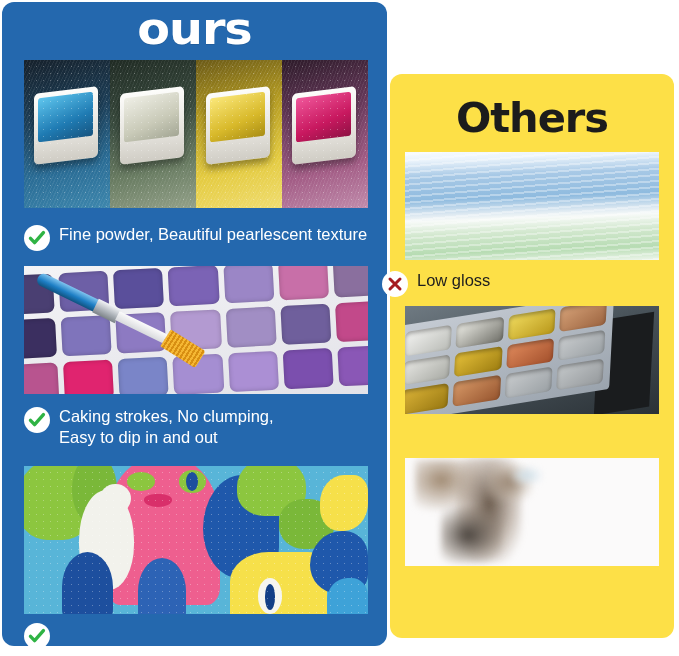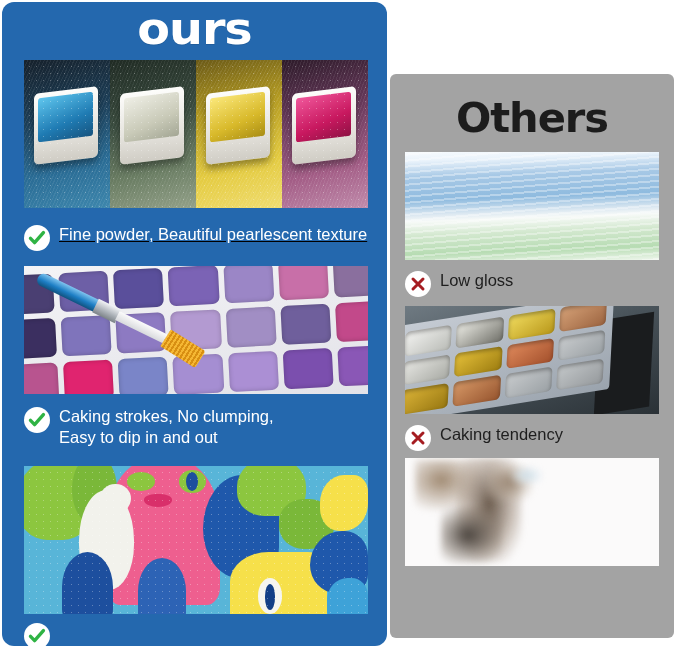--- a/index.html
+++ b/index.html
@@ -146,21 +146,21 @@
     mix-blend-mode: screen;
   }
 
   
   .bullet {
     position: absolute;
     display: flex;
     align-items: flex-start;
     gap: 9px;
   }
-  .bullet.b1 { left: 22px; top: 222px; text-decoration: underline; }
+  .bullet.b1 { left: 22px; top: 222px; }
   .bullet.b2 { left: 22px; top: 404px; }
   .bullet.b3 { left: 22px; top: 620px; }
   .badge {
     flex: 0 0 auto;
     width: 26px; height: 26px;
     border-radius: 50%;
     background: #ffffff;
     display: flex; align-items: center; justify-content: center;
     margin-top: 1px;
   }
@@ -173,22 +173,22 @@
     font-family: "Liberation Sans", sans-serif;
   }
 
   
   .panel-others {
     position: absolute;
     left: 390px;
     top: 74px;
     width: 284px;
     height: 564px;
-    background: #a3a3a3;
-    border-radius: 6px;
+    background: #fde047;
+    border-radius: 12px;
   }
   .title-others {
     position: absolute;
     left: 0; right: 0; top: 22px;
     text-align: center;
     font-family: "DejaVu Sans", sans-serif;
     font-weight: bold;
     font-size: 40px;
     line-height: 44px;
     letter-spacing: -1px;
@@ -228,21 +228,21 @@
     position: absolute; right: 3%; top: 10%; width: 22%; height: 86%;
     background: #1a1c1e; transform: rotate(-9deg) skewX(-12deg);
   }
 
   .faded-photo { position: absolute; inset: 0; background: #fbfafa; }
   .faded-photo .smudge {
     position: absolute;
     filter: blur(3px);
   }
 
-  .bullet.r1 { left: 405px; top: 270px; }
+  .bullet.r1 { left: 382px; top: 270px; }
   .bullet.r2 { left: 405px; top: 424px; }
   .bullet.r3 { left: 405px; top: 578px; }
   .bullet-text.dark { color: #1e1e1e; }
 </style>
 </head>
 <body>
 
 <div id="stage">
 
   <div class="panel-ours">
@@ -410,23 +410,15 @@
 
   <div class="bullet r1">
     <span class="badge">
       <svg width="18" height="18" viewBox="0 0 18 18" aria-hidden="true">
         <path d="M4 4 L14 14 M14 4 L4 14" fill="none" stroke="#A51C21" stroke-width="3" stroke-linecap="round"></path>
       </svg>
     </span>
     <span class="bullet-text dark">Low gloss</span>
   </div>
 
-  <div class="bullet r2">
-    <span class="badge">
-      <svg width="18" height="18" viewBox="0 0 18 18" aria-hidden="true">
-        <path d="M4 4 L14 14 M14 4 L4 14" fill="none" stroke="#A51C21" stroke-width="3" stroke-linecap="round"></path>
-      </svg>
-    </span>
-    <span class="bullet-text dark">Caking tendency</span>
-  </div>
 
 
 </div>
 
 </body></html>

